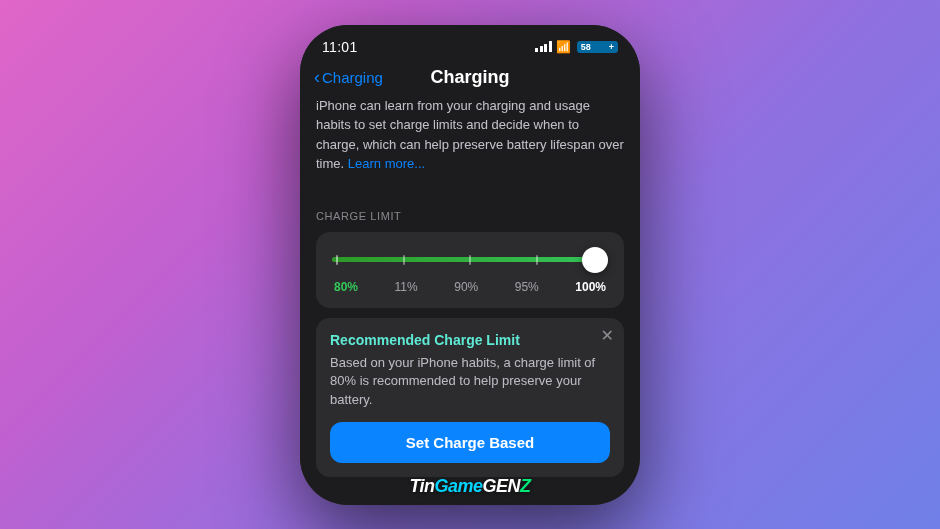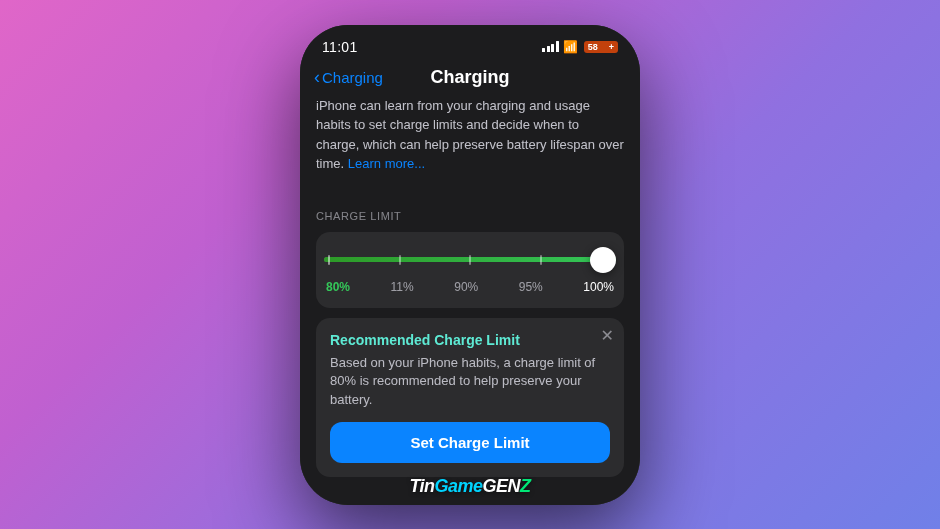--- a/index.html
+++ b/index.html
@@ -72,29 +72,29 @@
       background: #fff;
       border-radius: 0.5px;
     }
 
     .wifi-icon {
       font-size: 12px;
       color: #fff;
     }
 
     .battery-status {
-      background: #c2410c;
+      background: #0369a1;
       color: #fff;
       font-size: 9px;
       font-weight: 700;
       padding: 1px 4px;
       border-radius: 3px;
       display: flex;
       align-items: center;
-      gap: 11px;
+      gap: 18px;
     }
 
     
     .nav-bar {
       display: flex;
       align-items: center;
       justify-content: center;
       padding: 4px 16px 8px;
       position: relative;
       flex-shrink: 0;
@@ -153,21 +153,21 @@
       color: rgba(235,235,245,0.5);
       letter-spacing: 0.6px;
       text-transform: uppercase;
       margin-bottom: 10px;
     }
 
     
     .slider-card {
       background: #2c2c2e;
       border-radius: 14px;
-      padding: 14px 8px 14px;
+      padding: 14px 16px 14px;
       margin-bottom: 0;
     }
 
     .slider-track-container {
       position: relative;
       height: 28px;
       display: flex;
       align-items: center;
       margin-bottom: 6px;
     }
@@ -211,21 +211,21 @@
       text-align: center;
     }
 
     .slider-label.active {
       color: #34c759;
       font-weight: 600;
     }
 
     .slider-label.selected {
       color: #fff;
-      font-weight: 400;
+      font-weight: 700;
     }
 
     
     .popup-card {
       background: #2c2c2e;
       border-radius: 14px;
       padding: 14px 14px 14px;
       margin-top: 10px;
       position: relative;
     }
@@ -347,21 +347,21 @@
           <span class="slider-label">95%</span>
           <span class="slider-label selected">100%</span>
         </div>
       </div>
 
       <div class="popup-card">
         <span class="popup-close">✕</span>
         <div class="popup-title">Recommended Charge Limit</div>
         <div class="popup-text">Based on your iPhone habits, a charge limit of 80% is recommended to help preserve your battery.</div>
         <div class="set-charge-btn">
-          <span>Set Charge Limit</span>
+          <span>Set Charge Based</span>
         </div>
       </div>
     </div>
 
   </div>
 
   <div class="watermark">
     <span class="watermark-text">
       <span style="color:#fff;">Tin</span><span style="color:#00d4ff;">Game</span><span style="color:#fff;">GEN</span><span style="color:#00e676;">Z</span>
     </span>

